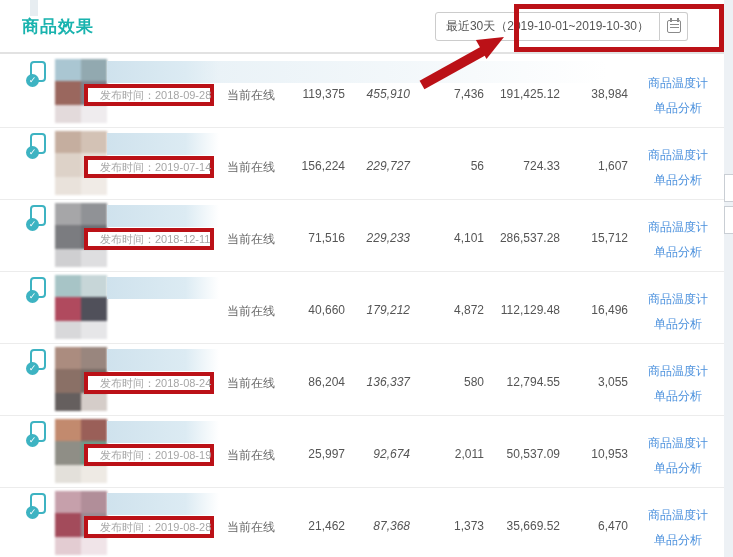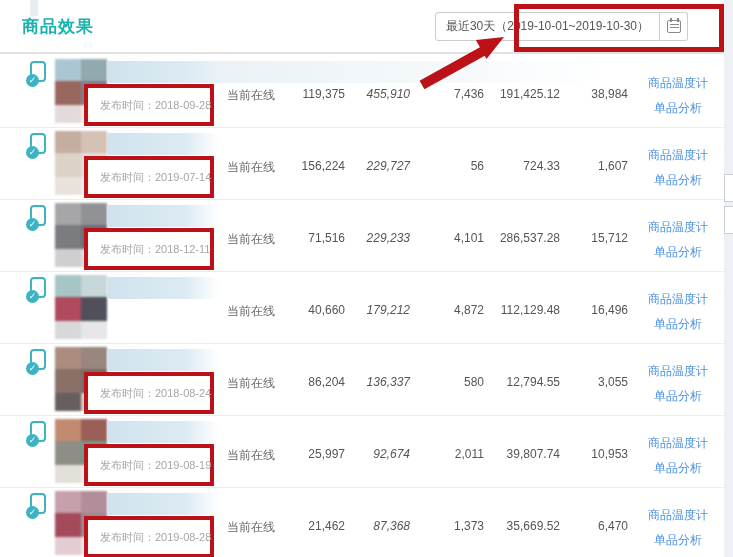--- a/index.html
+++ b/index.html
@@ -32,21 +32,21 @@
 
   
   .rows{position:absolute;left:0;top:56px;width:724px;}
   .row{position:relative;height:72px;border-bottom:1px solid #ececec;background:#fff;}
   .dev-icon{position:absolute;left:28px;top:5px;width:19px;height:24px;}
   .dev-body{position:absolute;left:2px;top:0;width:16px;height:21px;border:2px solid var(--icon-teal);border-radius:4px;background:#fff;}
   .dev-badge{position:absolute;left:-2px;bottom:-2px;width:13px;height:13px;border-radius:50%;background:var(--icon-teal);color:#fff;font-size:9px;line-height:13px;text-align:center;}
   .thumb{position:absolute;left:55px;top:3px;width:52px;height:64px;display:grid;grid-template-columns:1fr 1fr;grid-template-rows:22px 24px 18px;filter:blur(1.2px);overflow:hidden;}
   .blurbar{position:absolute;left:107px;top:5px;height:22px;width:112px;background:linear-gradient(90deg,#cfe2ed 0%,#dcebf3 70%,rgba(220,235,243,0));}
   .wideband{position:absolute;left:107px;top:5px;height:22px;width:500px;background:linear-gradient(90deg,rgba(207,226,237,.55),rgba(207,226,237,.25) 60%,rgba(207,226,237,0));}
-  .datebox{position:absolute;left:84px;top:28px;width:130px;height:42px;border:4px solid var(--annot);background:#fff;display:flex;align-items:center;}
+  .datebox{position:absolute;left:84px;top:28px;width:130px;height:22px;border:4px solid var(--annot);background:#fff;display:flex;align-items:center;}
   .datebox span{padding-left:12px;font-size:11px;color:#a6a6a6;white-space:nowrap;}
   .status{position:absolute;left:227px;top:31px;font-size:12px;color:#666;}
   .m{position:absolute;top:31px;font-size:12px;color:#555;text-align:right;}
   .m1{left:255px;width:90px;} .m2{left:320px;width:90px;font-style:italic;} .m3{left:404px;width:80px;}
   .m4{left:460px;width:100px;} .m5{left:548px;width:80px;}
   .links{position:absolute;left:636px;top:15px;width:84px;text-align:center;}
   .links a{display:block;font-size:12px;color:var(--link);text-decoration:none;line-height:25px;cursor:pointer;}
 </style>
 </head>
 <body>
@@ -225,21 +225,21 @@
           <i style="background: rgb(238, 234, 228);"></i>
         </div>
       <div class="blurbar"></div>
       <div class="datebox">
           <span>发布时间：2019-08-19</span>
         </div>
       <span class="status">当前在线</span>
       <span class="m m1">25,997</span>
       <span class="m m2">92,674</span>
       <span class="m m3">2,011</span>
-      <span class="m m4">39,807.74</span>
+      <span class="m m4">50,537.09</span>
       <span class="m m5">10,953</span>
       <div class="links">
         <a>商品温度计</a>
         <a>单品分析</a>
       </div>
     </div>
 
     <div class="row">
       <span class="dev-icon">
           <span class="dev-body"></span>

